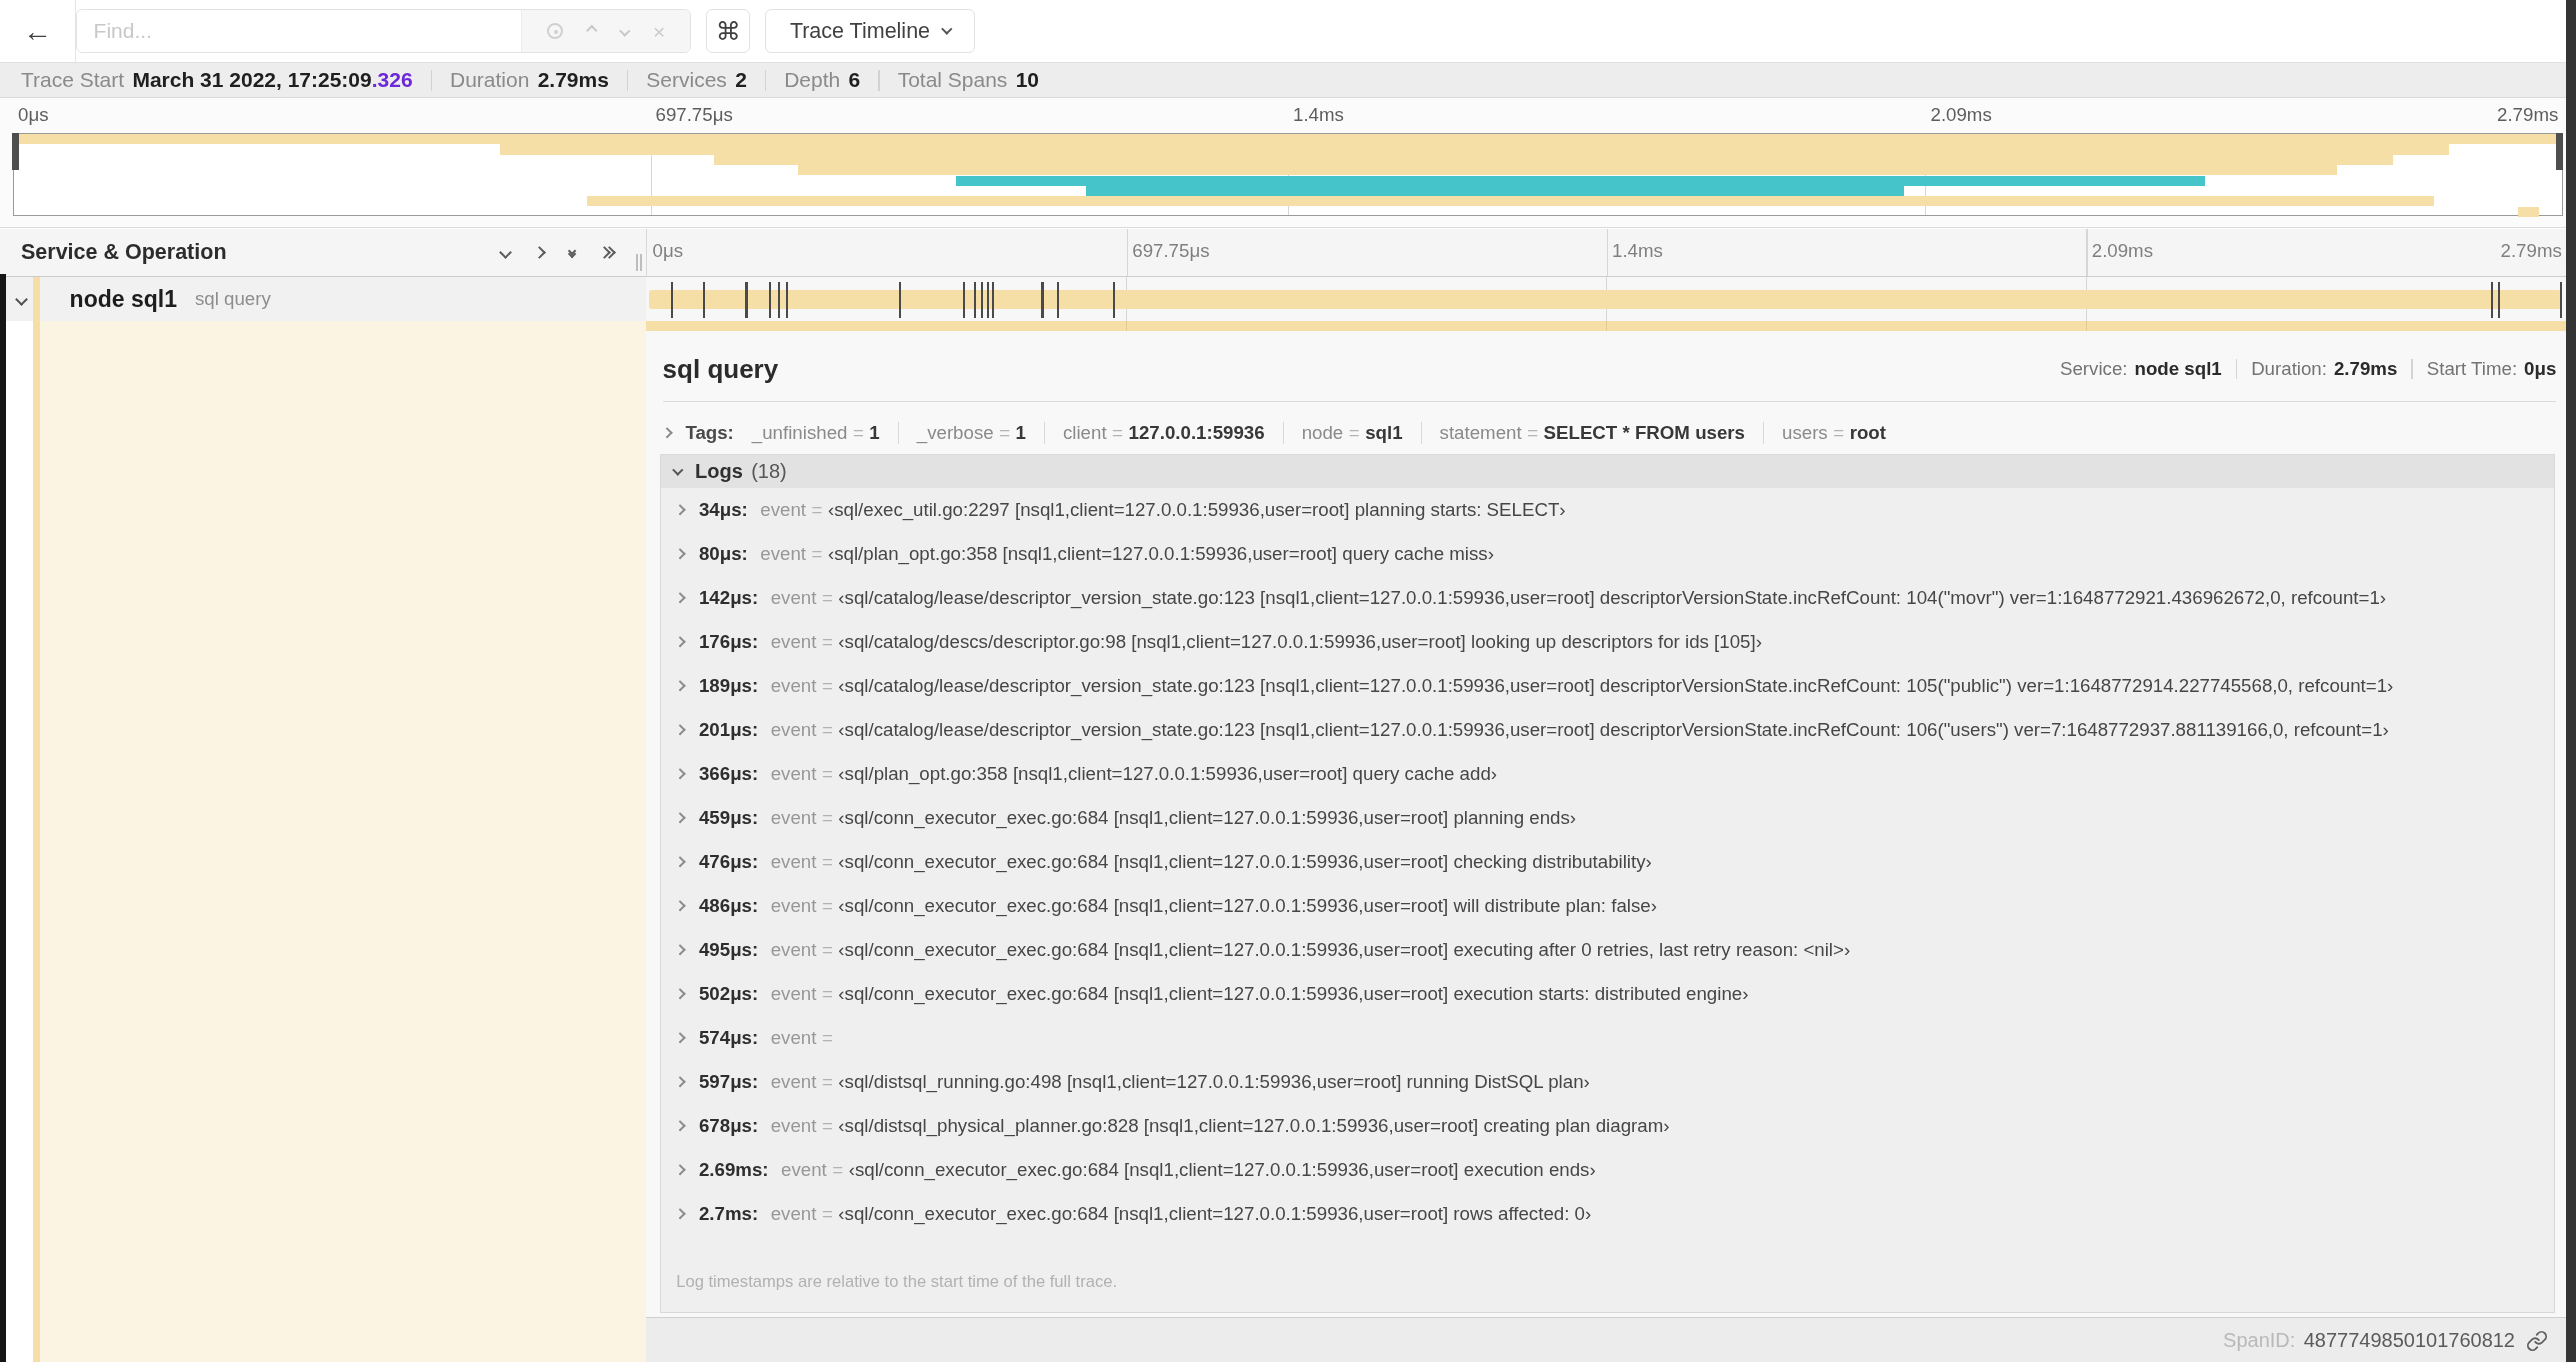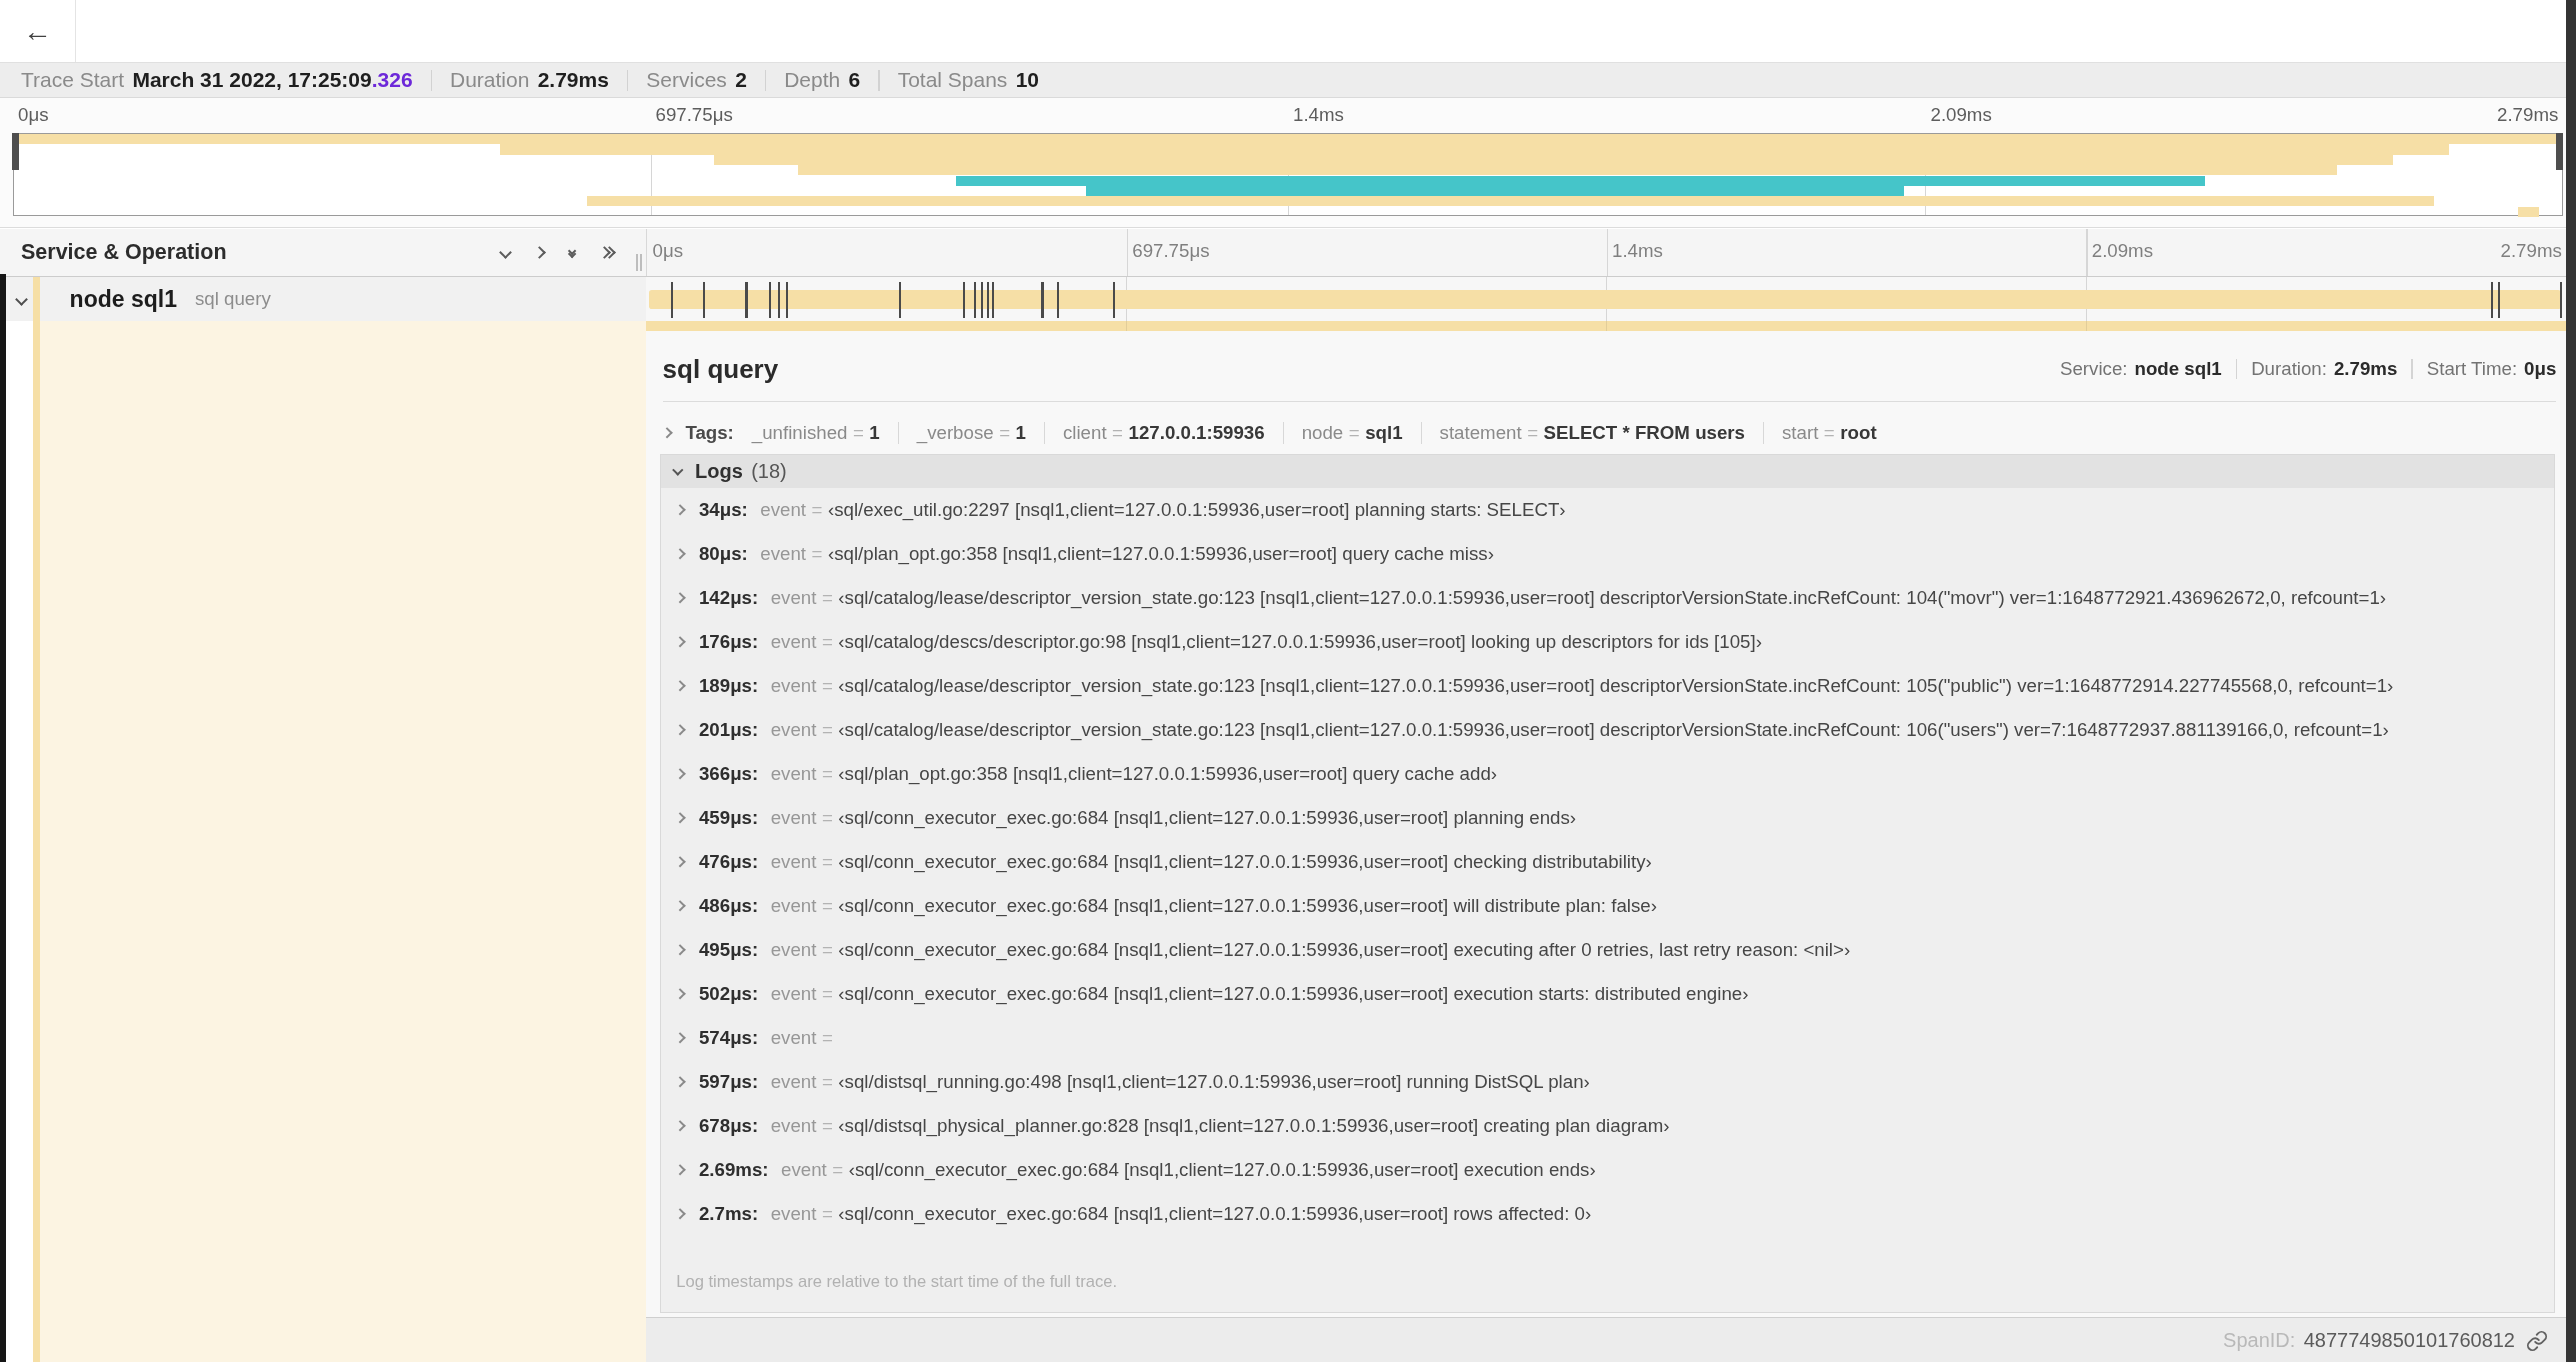--- a/index.html
+++ b/index.html
@@ -138,20 +138,38 @@
 <body>
 
 <div class="page">
   <div class="right-strip"></div>
   <div class="left-strip"></div>
 
   <div class="topbar">
     <div class="back-box">
       <span>←</span>
     </div>
+    <div class="top-controls">
+      <div class="find-box">
+        <input class="find-input" placeholder="Find..." style="">
+        <div class="find-suffix">
+          <span class="locate"></span>
+          <span class="chev u mini-chev"></span>
+          <span class="chev mini-chev"></span>
+          <span class="clear-x">×</span>
+        </div>
+      </div>
+      <div class="sq-btn">
+        <span>⌘</span>
+      </div>
+      <div class="tt-btn">
+        <span>Trace Timeline</span>
+        <span class="chev tt-caret"></span>
+      </div>
+    </div>
   </div>
 
   <div class="summary">
     <span class="sum-label">Trace Start</span>
     <span class="sum-val"><span>March 31 2022, 17:25:09</span><span class="sum-frac">.326</span></span>
     <span class="sum-sep"></span>
     <span class="sum-label">Duration</span>
     <span class="sum-val">2.79ms</span>
     <span class="sum-sep"></span>
     <span class="sum-label">Services</span>
@@ -313,21 +331,21 @@
             <span class="tag-key">node</span>
             <span class="tag-eq">=</span>
             <span class="tag-val">sql1</span>
           </span>
           <span class="tag-item">
             <span class="tag-key">statement</span>
             <span class="tag-eq">=</span>
             <span class="tag-val">SELECT * FROM users</span>
           </span>
           <span class="tag-item">
-            <span class="tag-key">start</span>
+            <span class="tag-key">users</span>
             <span class="tag-eq">=</span>
             <span class="tag-val">root</span>
           </span>
         </span>
     </div>
 
     <div class="logs-box">
       <div class="logs-head">
         <span class="chev logs-chev"></span>
         <span class="logs-title">Logs</span>

